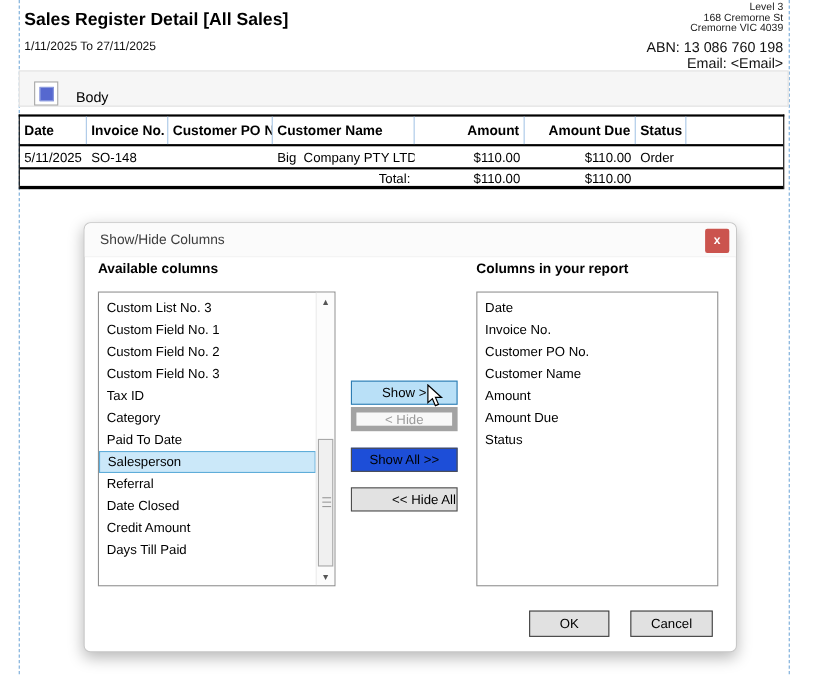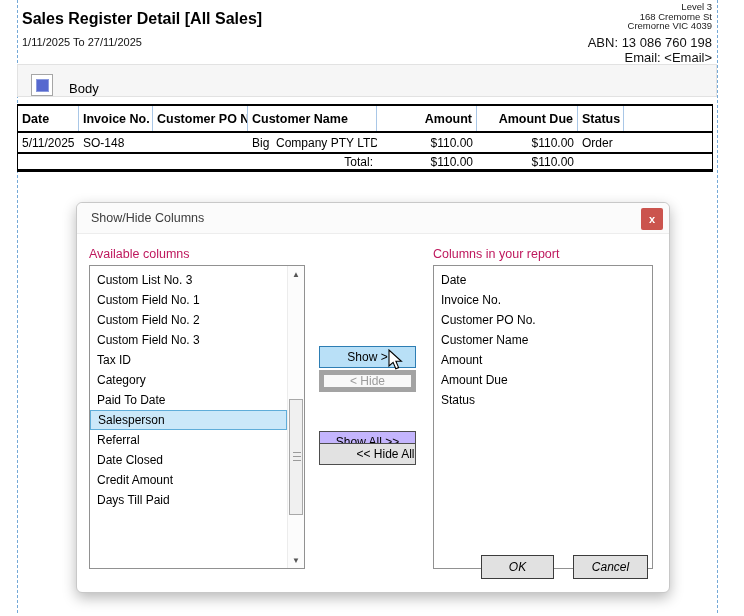--- a/index.html
+++ b/index.html
@@ -43,49 +43,49 @@
   .col-status{width:46px;}
   .col-fill{flex:1;}
   .col-totalspan{width:359px;justify-content:flex-end;text-align:right;}
   .ov{overflow:visible !important;}
 
   
   .dialog{position:absolute;left:76px;top:202px;width:592px;height:389px;background:#fff;border:1px solid #c8c8c8;border-radius:6px;box-shadow:0 5px 14px rgba(0,0,0,0.28);z-index:5;}
   .dlg-titlebar{position:absolute;left:0;top:0;right:0;height:30px;background:#fbfbfb;border-bottom:1px solid #ededed;border-radius:6px 6px 0 0;}
   .dlg-title{position:absolute;left:14px;top:8px;font-size:12.5px;color:#3d3d3d;}
   .dlg-close{position:absolute;left:564px;top:5px;width:22px;height:22px;background:#cb544e;border-radius:2px;color:#fff;font-size:11px;font-weight:bold;display:flex;align-items:center;justify-content:center;cursor:default;}
-  .dlg-label{position:absolute;font-size:12.5px;font-weight:normal;color:#be185d;top:44px;}
+  .dlg-label{position:absolute;font-size:12.5px;font-weight:bold;color:#000000;top:34px;}
   .dlg-label.l{left:12px;}
   .dlg-label.r{left:356px;}
 
-  .listbox{position:absolute;top:62px;height:304px;background:#fff;border:1px solid #919191;box-sizing:border-box;overflow:hidden;}
+  .listbox{position:absolute;top:62px;height:268px;background:#fff;border:1px solid #919191;box-sizing:border-box;overflow:hidden;}
   .listbox.l{left:12px;width:216px;}
   .listbox.r{left:356px;width:220px;}
   .litems{padding-top:4px;}
   .li{height:20px;line-height:20px;font-size:12px;color:#000;padding-left:7px;white-space:nowrap;}
   .li.sel{background:#cbe8f9;border:1px solid #5fadd9;box-sizing:border-box;line-height:18px;margin-right:17px;}
 
   
   .sbar{position:absolute;top:0;right:0;width:17px;height:100%;background:#fcfcfc;border-left:1px solid #ececec;box-sizing:border-box;}
   .sbtn{position:absolute;left:0;width:16px;height:16px;display:flex;align-items:center;justify-content:center;font-size:8px;color:#555;}
   .sbtn.up{top:0;}
   .sbtn.down{bottom:0;}
   .sthumb{position:absolute;left:1px;top:133px;width:14px;height:116px;background:#f0f0f0;border:1px solid #a8a8a8;box-sizing:border-box;}
   .grip{position:absolute;left:3px;width:8px;height:1px;background:#9a9a9a;}
   .grip.g1{top:52px;} .grip.g2{top:56px;} .grip.g3{top:60px;}
 
   
   .mbtn{position:absolute;left:242px;width:97px;height:22px;font-size:12px;display:flex;align-items:center;justify-content:center;box-sizing:border-box;}
   .mbtn.show{top:143px;background:#b9e0f7;border:1px solid #2d7db3;color:#000;}
   .mbtn.hide{top:167px;background:#f8f8f8;border:5px solid #a3a3a3;color:#9b9b9b;}
-  .mbtn.showall{top:228px;background:#c4b5fd;border:1px solid #4d4d4d;color:#000;}
+  .mbtn.showall{top:204px;background:#1d4ed8;border:1px solid #4d4d4d;color:#000;}
   .mbtn.hideall{top:240px;background:#e2e2e2;border:1px solid #4d4d4d;color:#000;padding-left:36px;}
 
   
-  .bbtn{position:absolute;top:352px;height:24px;background:#e1e1e1;border:1px solid #3c3c3c;font-size:12px;color:#000;display:flex;align-items:center;justify-content:center;box-sizing:border-box;font-style:italic;}
+  .bbtn{position:absolute;top:352px;height:24px;background:#e1e1e1;border:1px solid #3c3c3c;font-size:12px;color:#000;display:flex;align-items:center;justify-content:center;box-sizing:border-box;}
   .bbtn.ok{left:404px;width:73px;}
   .bbtn.cancel{left:496px;width:75px;}
 
   .cursor{position:absolute;left:388px;top:349px;z-index:9;}
 </style>
 </head>
 <body>
 
 <div class="stage">
 

